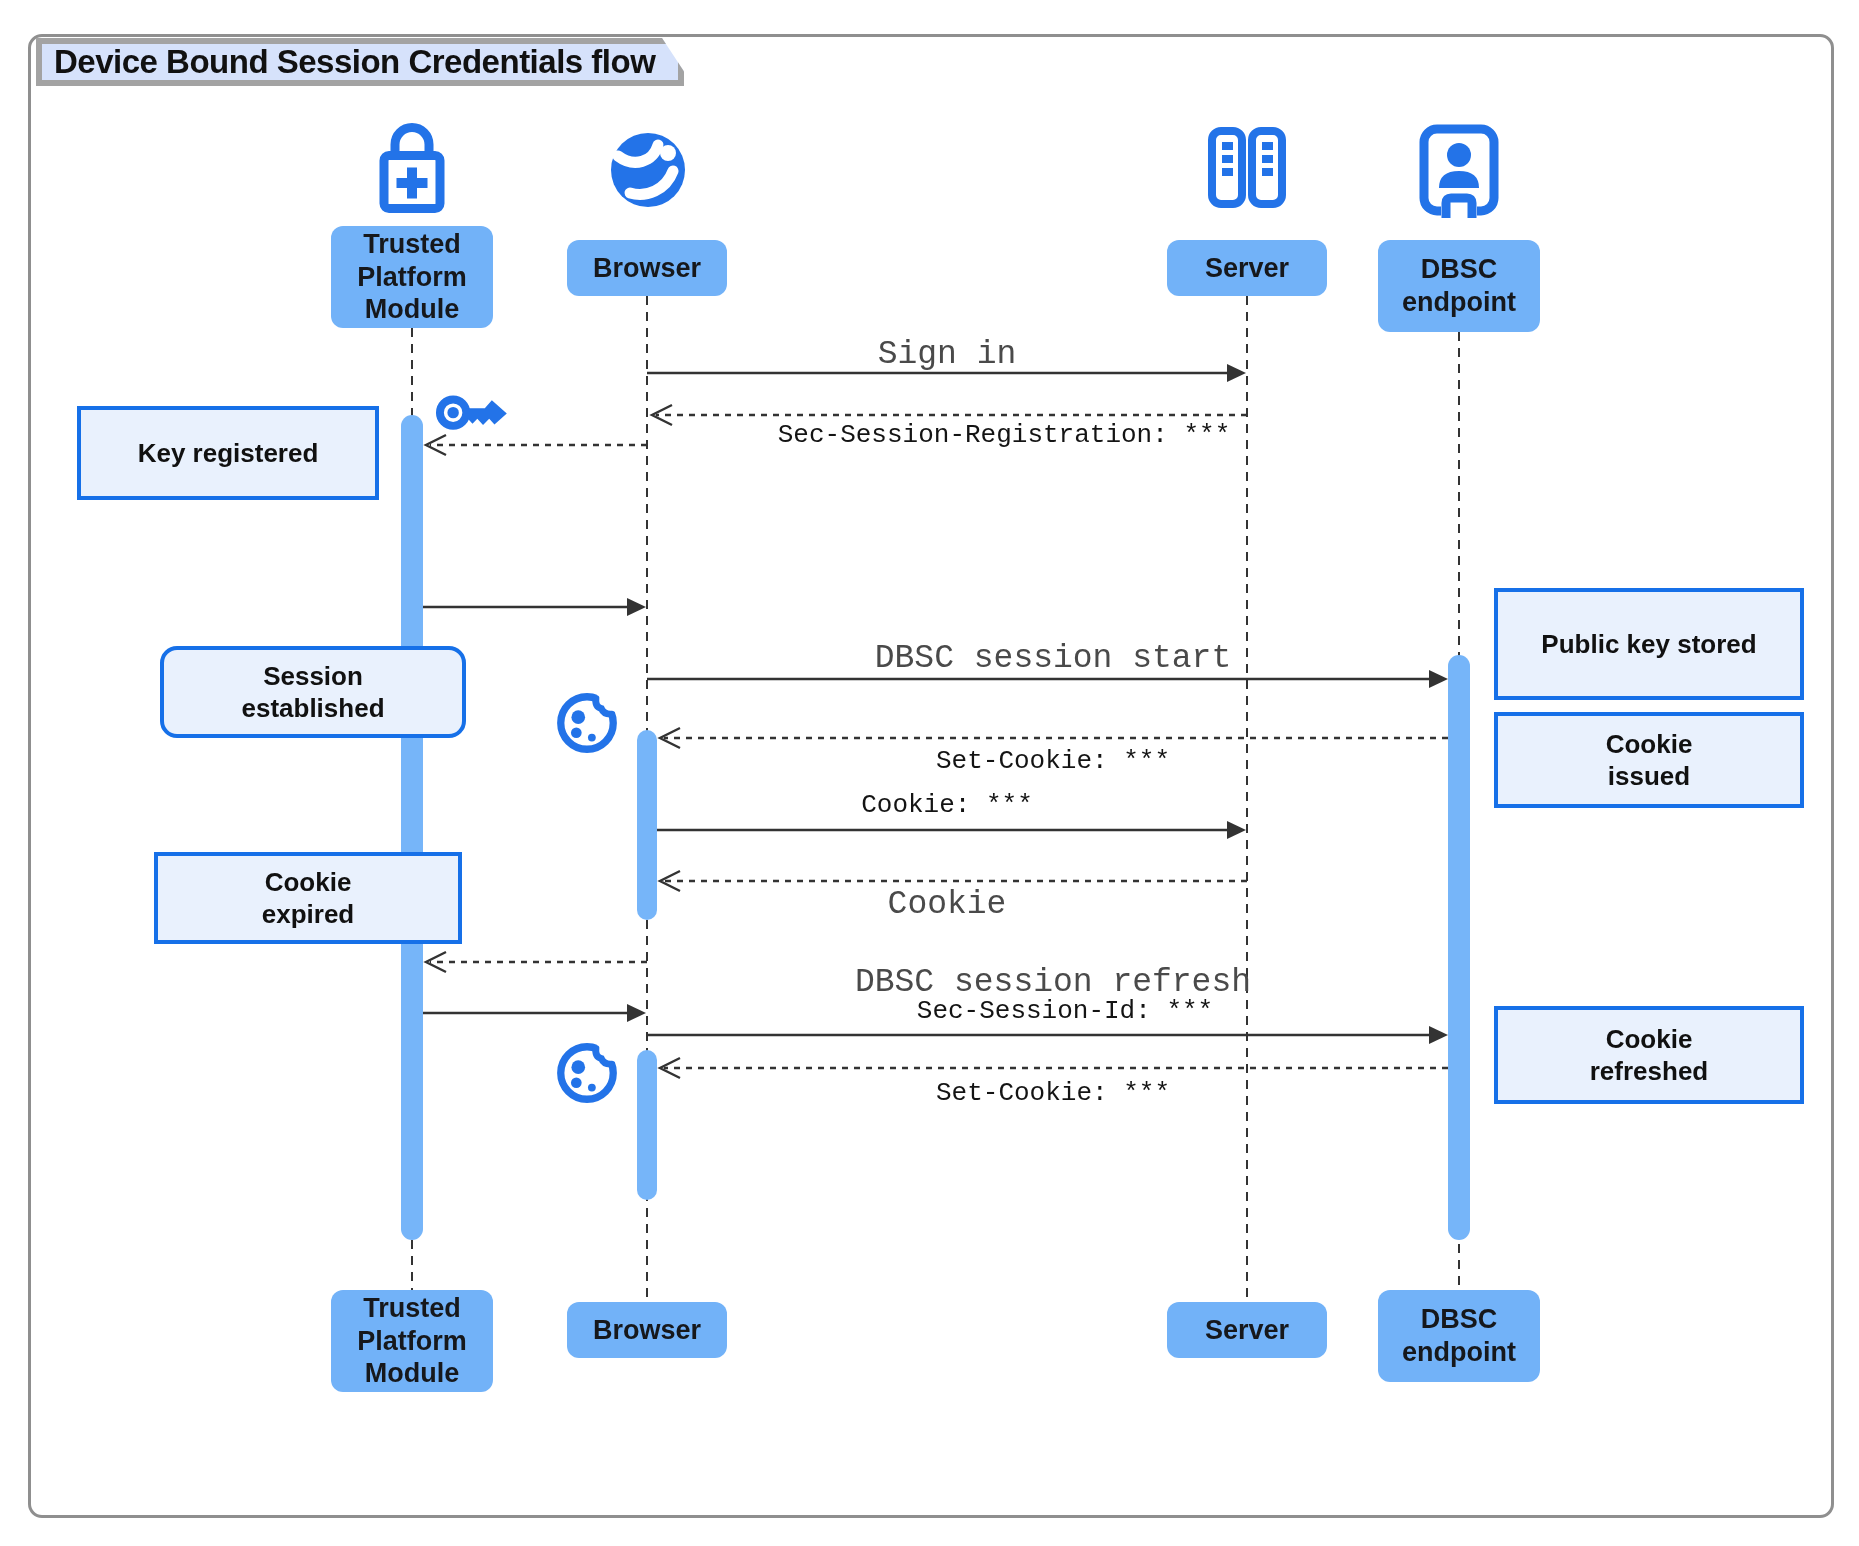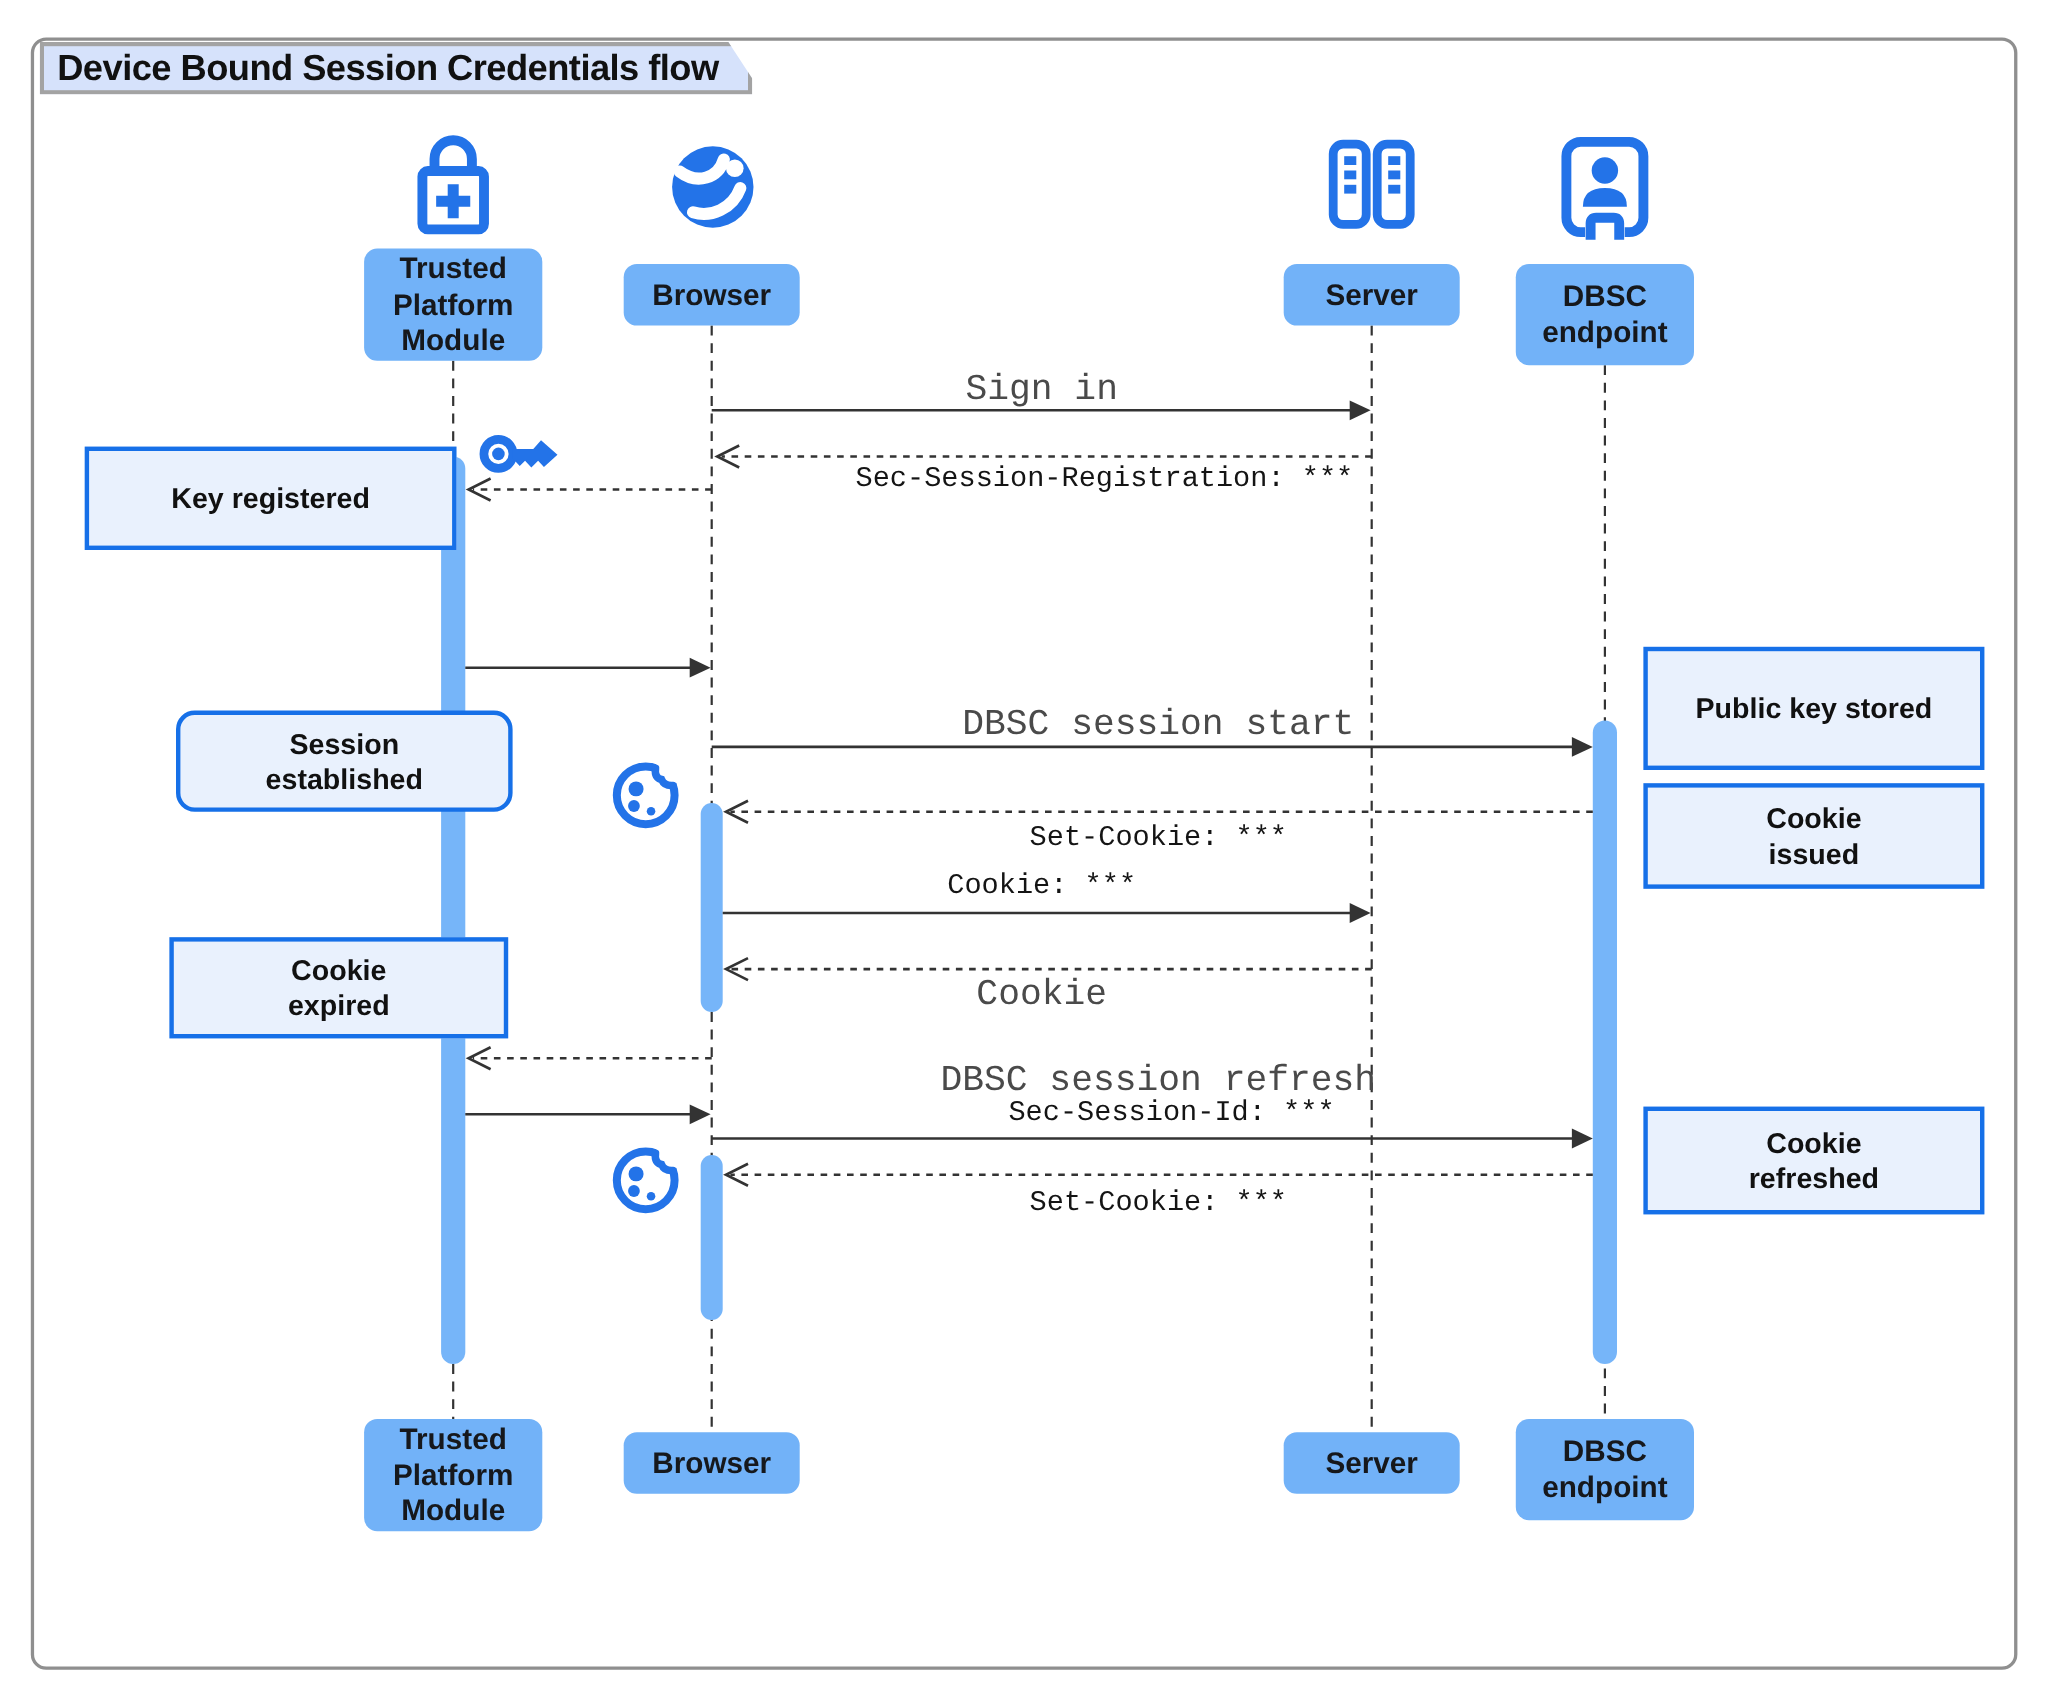--- a/index.html
+++ b/index.html
@@ -1,21 +1,21 @@
 <!DOCTYPE html>
 <html><head>
 <meta charset="utf-8">
 <style>
   html,body{margin:0;padding:0;background:#ffffff;}
   .canvas{position:relative;width:1859px;height:1546px;background:#fff;overflow:hidden;
           font-family:"Liberation Sans",sans-serif;}
   .frame{position:absolute;left:28px;top:34px;width:1800px;height:1478px;
          border:3px solid #8f8f8f;border-radius:14px;background:#fff;}
   .title-tab{position:absolute;left:36px;top:38px;width:648px;height:48px;
-         background:#d6e2fb;border:4px solid #a3a3a3;box-sizing:border-box;
+         background:#d6e2fb;border:6px solid #a3a3a3;box-sizing:border-box;
          clip-path:polygon(0 0,calc(100% - 22px) 0,100% 70%,100% 100%,0 100%);
          display:flex;align-items:center;padding-left:12px;
          font-size:33px;font-weight:700;color:#111;letter-spacing:-0.5px;}
   .svg-layer{position:absolute;left:0;top:0;}
   .pbox{position:absolute;background:#72b2f8;border-radius:12px;
         display:flex;align-items:center;justify-content:center;text-align:center;
         font-size:27px;font-weight:700;color:#16181c;line-height:1.22;white-space:pre-line;}
   .note{position:absolute;background:#e9f1fd;border:4px solid #1670e8;box-sizing:border-box;
         display:flex;align-items:center;justify-content:center;text-align:center;
         font-size:26px;font-weight:700;color:#111;line-height:1.25;white-space:pre-line;z-index:6;}
@@ -159,21 +159,21 @@
 endpoint</div>
 
   <div class="pbox" style="left:331px;top:1290px;width:162px;height:102px;">Trusted
 Platform
 Module</div>
   <div class="pbox" style="left:567px;top:1302px;width:160px;height:56px;">Browser</div>
   <div class="pbox" style="left:1167px;top:1302px;width:160px;height:56px;">Server</div>
   <div class="pbox" style="left:1378px;top:1290px;width:162px;height:92px;">DBSC
 endpoint</div>
 
-  <div class="note" style="left:77px;top:406px;width:338px;height:94px;">Key registered</div>
+  <div class="note" style="left:77px;top:406px;width:302px;height:94px;">Key registered</div>
   <div class="note" style="left:160px;top:646px;width:306px;height:92px;border-radius:17px;">Session
 established</div>
   <div class="note" style="left:154px;top:852px;width:308px;height:92px;">Cookie
 expired</div>
   <div class="note" style="left:1494px;top:588px;width:310px;height:112px;">Public key stored</div>
   <div class="note" style="left:1494px;top:712px;width:310px;height:96px;">Cookie
 issued</div>
   <div class="note" style="left:1494px;top:1006px;width:310px;height:98px;">Cookie
 refreshed</div>
 

